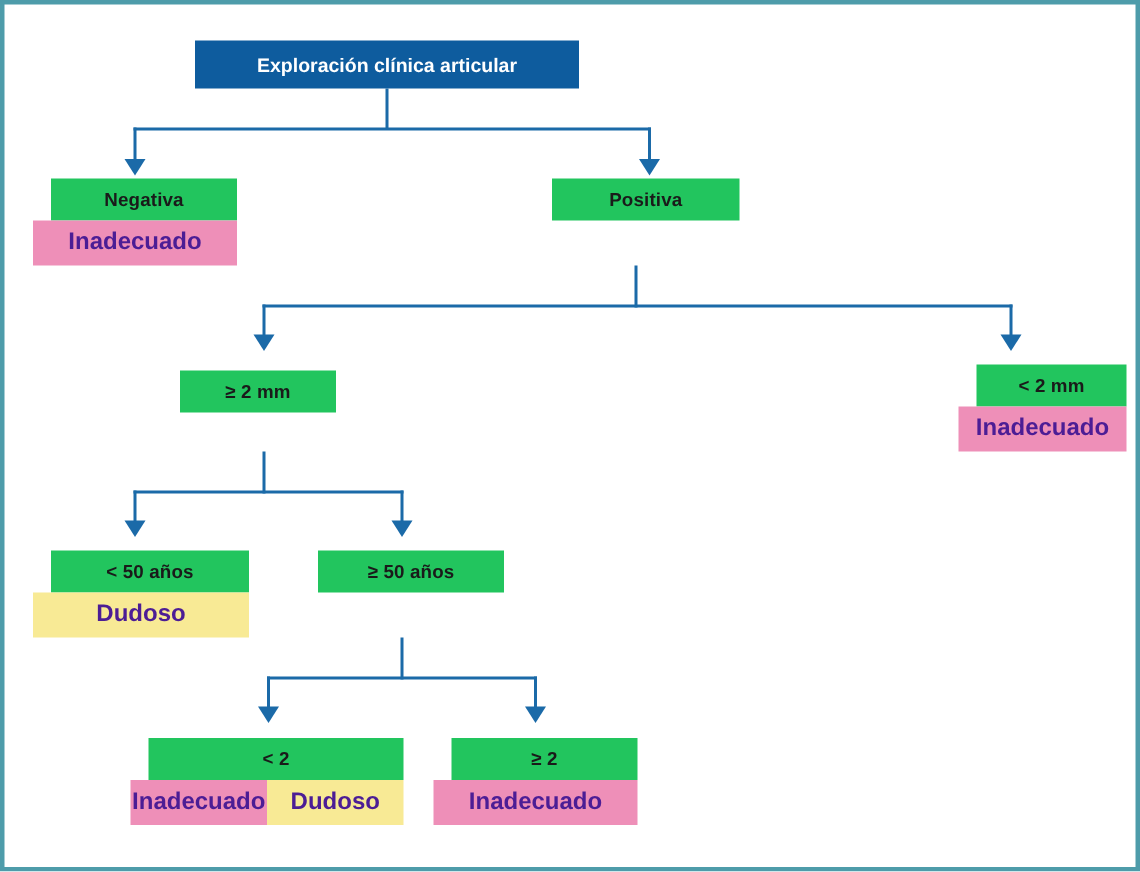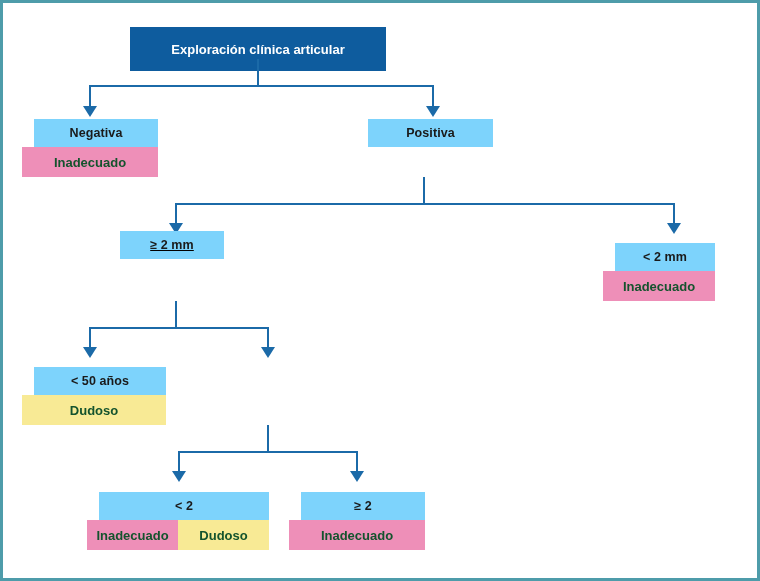--- a/index.html
+++ b/index.html
@@ -19,21 +19,21 @@
     border: 3px solid #4e9caa;
     overflow: hidden;
   }
 
   
   .node {
     position: absolute;
     box-sizing: border-box;
   }
   .node-head {
-    background: #7dd3fc;
+    background: #22c55e;
     color: #1a1a1a;
     font-size: 12.5px;
     font-weight: bold;
     display: flex;
     align-items: center;
     justify-content: center;
     height: 28px;
     letter-spacing: 0.1px;
     white-space: nowrap;
     margin-left: 12px;
@@ -41,23 +41,23 @@
   .node-body {
     display: flex;
     height: 30px;
     width: 100%;
   }
   .node-body .cell {
     flex: 1 1 0;
     display: flex;
     align-items: center;
     justify-content: center;
-    font-size: 13px;
+    font-size: 16px;
     font-weight: bold;
-    color: #14532d;
+    color: #4c1d95;
     white-space: nowrap;
   }
   .cell.pink   { background: #ee8fb8; }
   .cell.yellow { background: #f8ea95; text-align: center; }
   .cell.blue   { background: #86a8d0; }
 
   
   .root {
     position: absolute;
     background: #0e5c9e;
@@ -85,21 +85,21 @@
     border-left: 7px solid transparent;
     border-right: 7px solid transparent;
     border-top: 11px solid #1b6aa8;
   }
 </style>
 </head>
 <body>
 
 <div id="canvas">
 
-  <div class="root" style="left:127px; top:24px; width:256px; height:44px;">Exploración clínica articular</div>
+  <div class="root" style="left:127px; top:24px; width:256px; height:32px;">Exploración clínica articular</div>
 
   <div class="conn vline" style="left:254px; top:56px; width:2px; height:27px;"></div>
   <div class="conn hline" style="left:86px;  top:82px;  width:345px; height:2px;"></div>
   <div class="conn vline" style="left:86px;  top:82px;  width:2px;  height:23px;"></div>
   <div class="conn vline" style="left:429px; top:82px;  width:2px;  height:23px;"></div>
   <div class="arrow" style="left:80px;  top:103px;"></div>
   <div class="arrow" style="left:423px; top:103px;"></div>
 
   <div class="node" style="left:19px; top:116px; width:136px;">
     <div class="node-head">Negativa</div>
@@ -112,25 +112,25 @@
     <div class="node-head">Positiva</div>
   </div>
 
   <div class="conn vline" style="left:420px; top:174px; width:2px; height:28px;"></div>
   <div class="conn hline" style="left:172px; top:200px; width:500px; height:2px;"></div>
   <div class="conn vline" style="left:172px; top:200px; width:2px; height:22px;"></div>
   <div class="conn vline" style="left:670px; top:200px; width:2px; height:22px;"></div>
   <div class="arrow" style="left:166px; top:220px;"></div>
   <div class="arrow" style="left:664px; top:220px;"></div>
 
-  <div class="node" style="left:105px; top:228px; width:116px;text-decoration:underline;">
+  <div class="node" style="left:105px; top:244px; width:116px;">
     <div class="node-head">≥ 2 mm</div>
   </div>
 
-  <div class="node" style="left:600px; top:240px; width:112px;">
+  <div class="node" style="left:636px; top:240px; width:112px;">
     <div class="node-head">&lt; 2 mm</div>
     <div class="node-body">
       <div class="cell pink">Inadecuado</div>
     </div>
   </div>
 
   <div class="conn vline" style="left:172px; top:298px; width:2px; height:28px;"></div>
   <div class="conn hline" style="left:86px;  top:324px; width:180px; height:2px;"></div>
   <div class="conn vline" style="left:86px;  top:324px; width:2px; height:22px;"></div>
   <div class="conn vline" style="left:264px; top:324px; width:2px; height:22px;"></div>
@@ -138,20 +138,21 @@
   <div class="arrow" style="left:258px; top:344px;"></div>
 
   <div class="node" style="left:19px; top:364px; width:144px;">
     <div class="node-head">&lt; 50 años</div>
     <div class="node-body">
       <div class="cell yellow">Dudoso</div>
     </div>
   </div>
 
   <div class="node" style="left:197px; top:364px; width:136px;">
+    <div class="node-head">≥ 50 años</div>
   </div>
 
   <div class="conn vline" style="left:264px; top:422px; width:2px; height:28px;"></div>
   <div class="conn hline" style="left:175px; top:448px; width:180px; height:2px;"></div>
   <div class="conn vline" style="left:175px; top:448px; width:2px; height:22px;"></div>
   <div class="conn vline" style="left:353px; top:448px; width:2px; height:22px;"></div>
   <div class="arrow" style="left:169px; top:468px;"></div>
   <div class="arrow" style="left:347px; top:468px;"></div>
 
   <div class="node" style="left:84px; top:489px; width:182px;">

